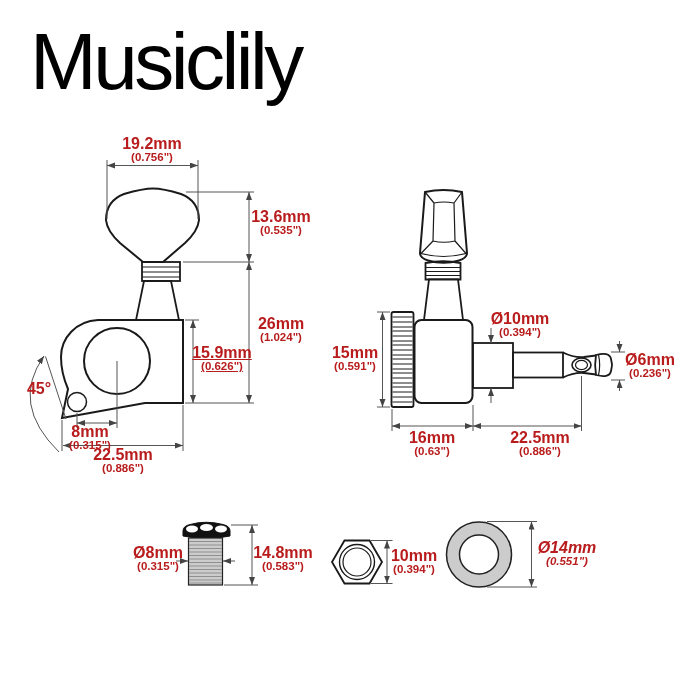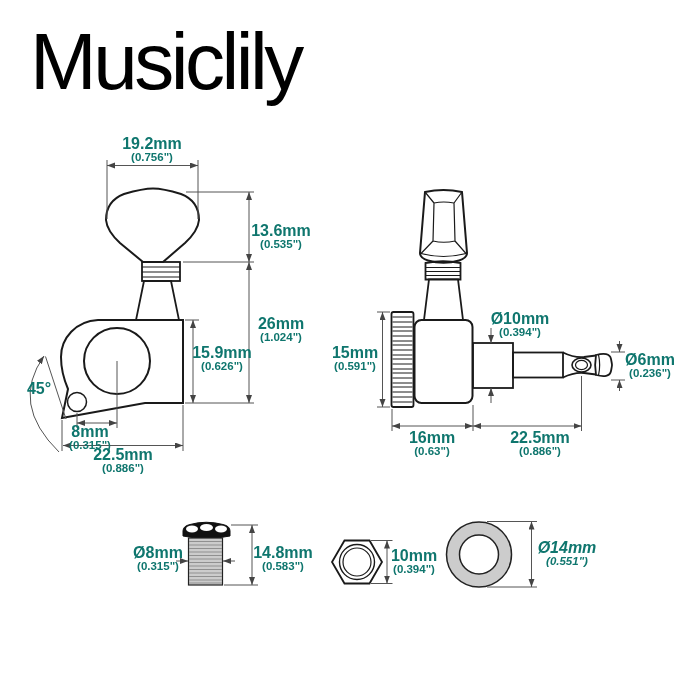--- a/index.html
+++ b/index.html
@@ -2,21 +2,21 @@
 <html><head>
 <meta charset="utf-8">
 <style>
   html,body{margin:0;padding:0;background:#fff;}
   #stage{position:relative;width:700px;height:700px;background:#ffffff;overflow:hidden;
          font-family:"Liberation Sans","DejaVu Sans",sans-serif;}
   #brand{position:absolute;left:30px;top:22px;font-size:80px;font-weight:400;
          letter-spacing:-3.5px;color:#000;line-height:1;}
   svg{position:absolute;left:0;top:0;}
   .dim{position:absolute;transform:translateX(-50%);text-align:center;font-weight:bold;
-       color:#0f766e;white-space:nowrap;}
+       color:#b91c1c;white-space:nowrap;}
   .dim .v{display:block;font-size:16px;line-height:15px;}
   .dim .i{display:block;font-size:11.5px;line-height:13px;}
 </style>
 </head>
 <body>
 
 <div id="stage">
 
   <div id="brand">Musiclily</div>
 
@@ -139,29 +139,29 @@
     <g fill="none" stroke="#555" stroke-width="1">
       <path d="M487,521.5 H537 M487,587 H537"></path>
       <line x1="531.5" y1="521.5" x2="531.5" y2="587" marker-start="url(#ah)" marker-end="url(#ah)"></line>
     </g>
   </svg>
 
   <div class="dim" style="left:152px;top:136px;">
     <span class="v">19.2mm</span>
     <span class="i">(0.756")</span>
   </div>
-  <div class="dim" style="left:281px;top:223px;">
+  <div class="dim" style="left:281px;top:209px;">
     <span class="v">13.6mm</span>
     <span class="i">(0.535")</span>
   </div>
   <div class="dim" style="left:281px;top:316px;">
     <span class="v">26mm</span>
     <span class="i">(1.024")</span>
   </div>
-  <div class="dim" style="left:222px;top:345px;">
+  <div class="dim" style="left:222px;top:345px;text-decoration:underline;">
     <span class="v">15.9mm</span>
     <span class="i">(0.626")</span>
   </div>
   <div class="dim" style="left:39px;top:381px;">
     <span class="v">45°</span>
   </div>
   <div class="dim" style="left:90px;top:424px;">
     <span class="v">8mm</span>
     <span class="i">(0.315")</span>
   </div>

